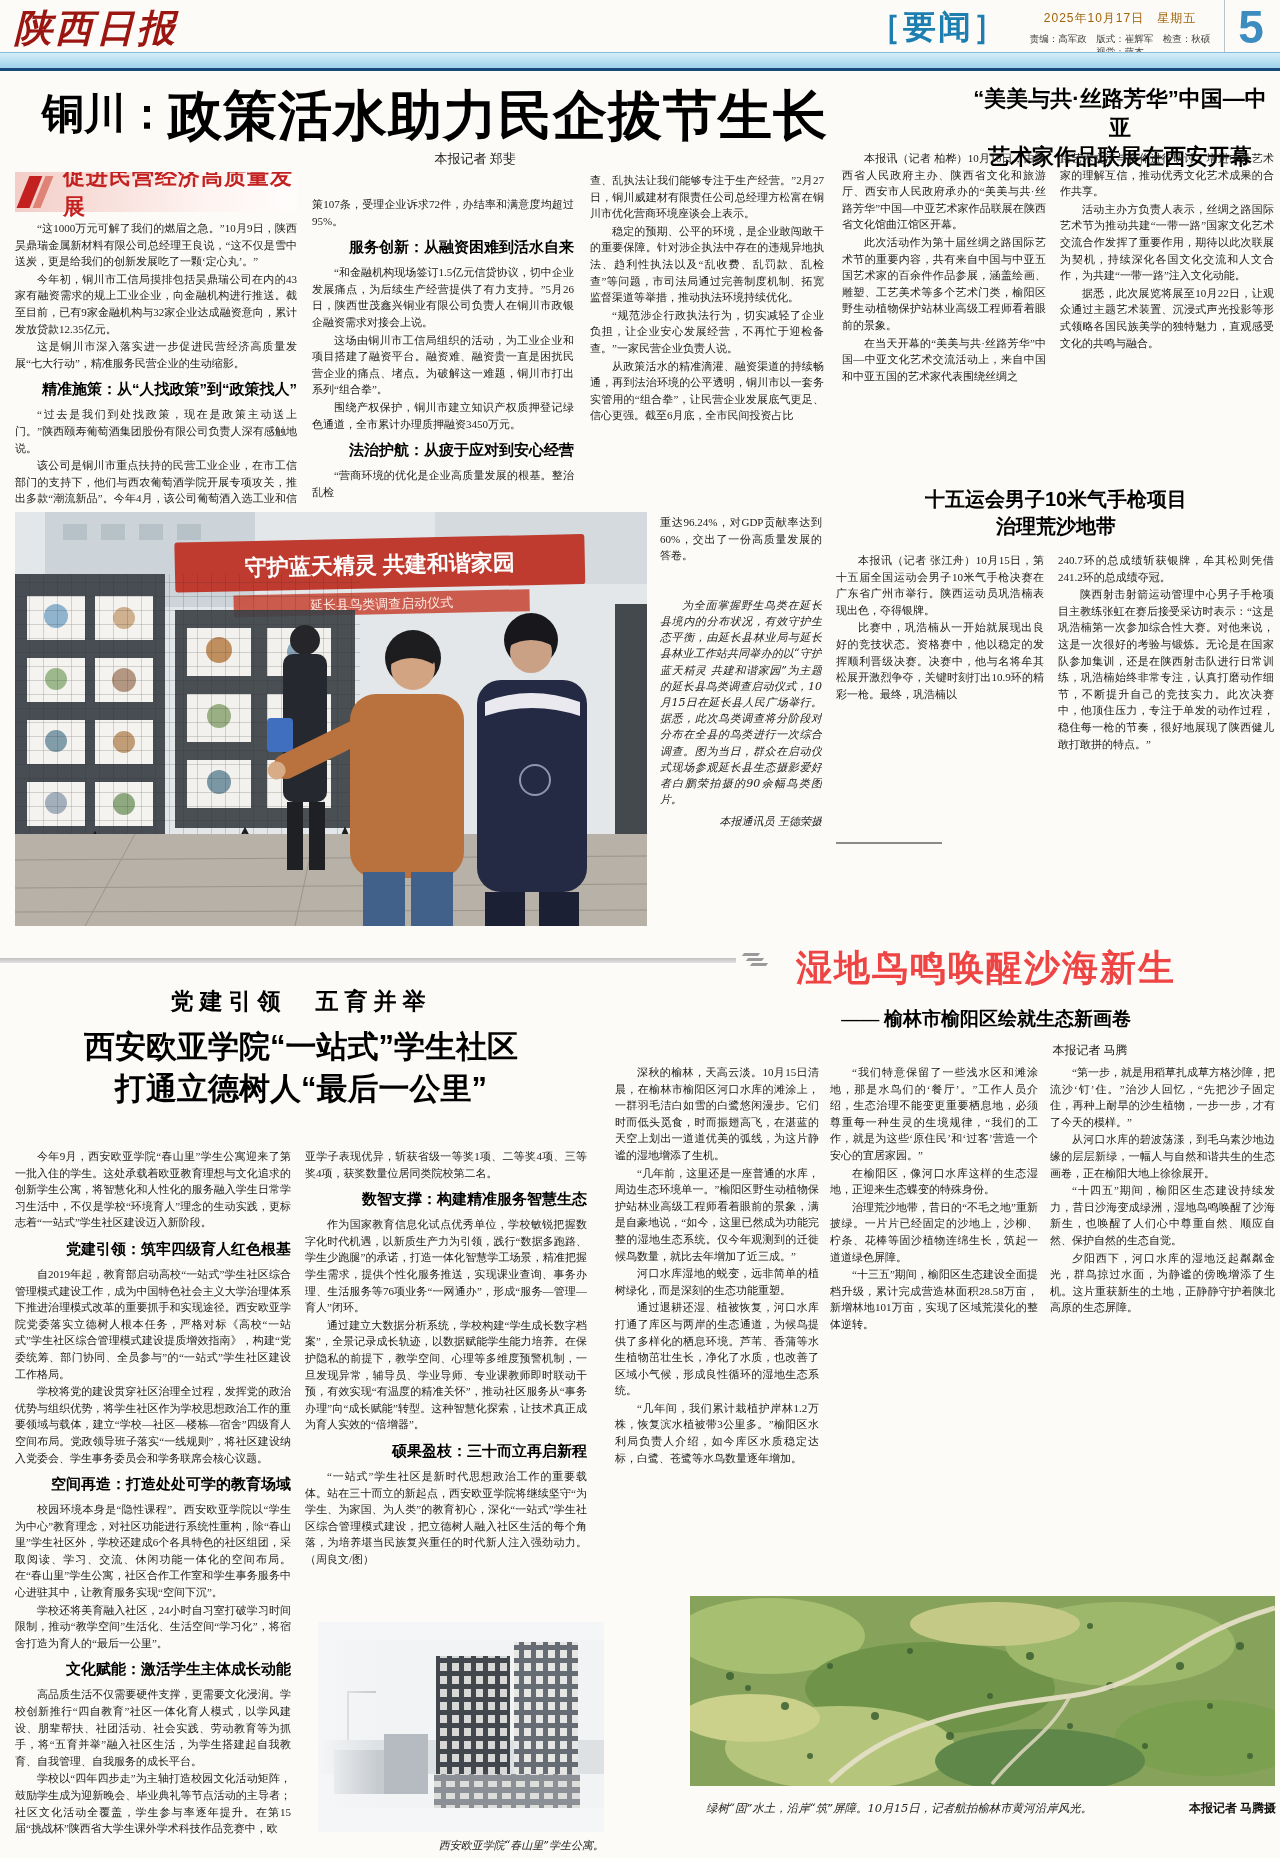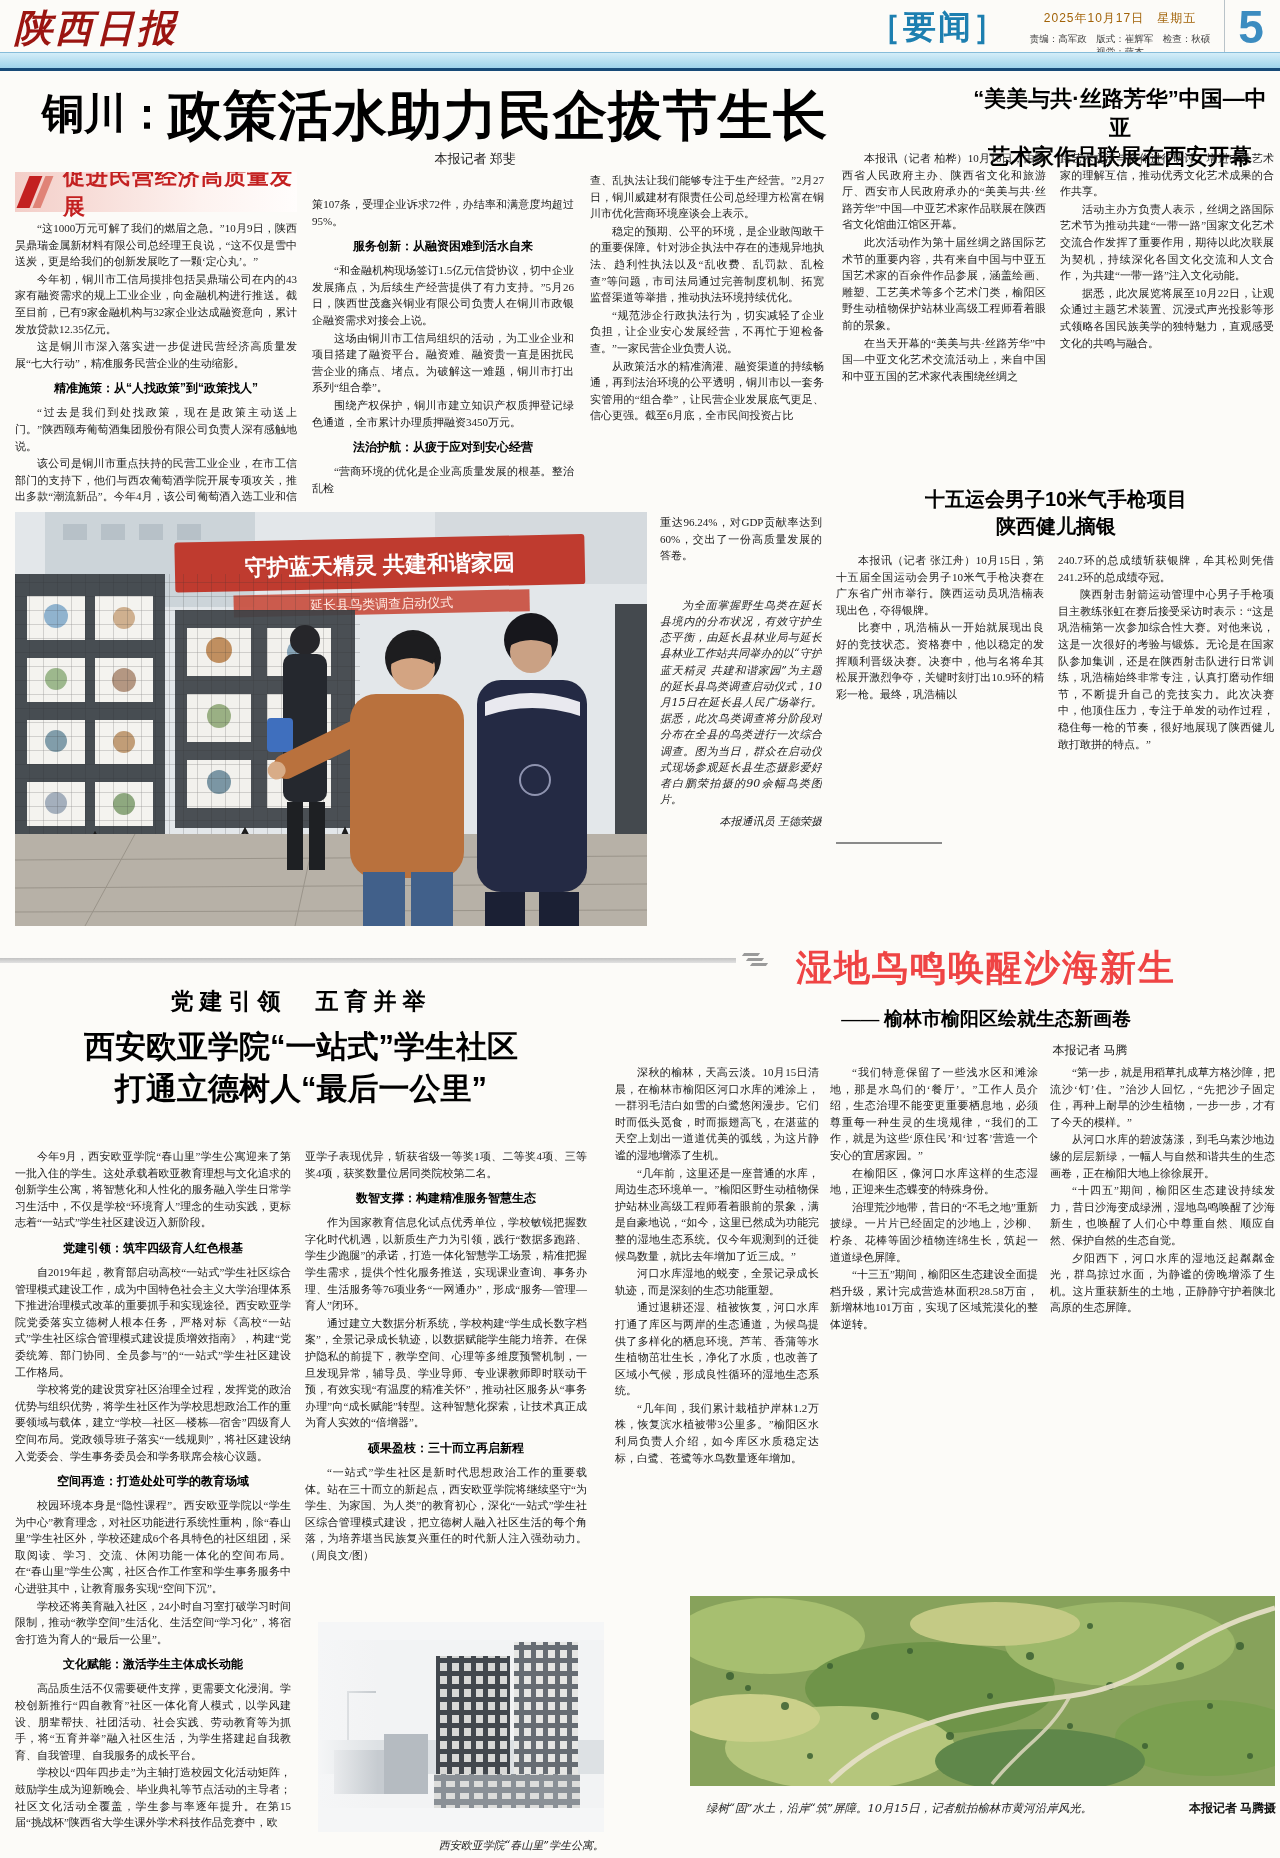--- a/index.html
+++ b/index.html
@@ -20,21 +20,21 @@
   
   .tc-title{left:42px;top:80px;width:920px;height:66px;white-space:nowrap;}
   .tc-title .pre{font-family:"DejaVu Serif",serif;font-weight:600;font-size:42px;vertical-align:6px;color:#000;}
   .tc-title .main{font-weight:900;font-size:54px;letter-spacing:1px;color:#000;}
   .tc-byline{left:260px;top:150px;width:430px;text-align:center;font-size:13px;color:#222;
              font-family:"Liberation Serif",serif;}
   .col{position:absolute;overflow:hidden;}
   .bt p{margin:0 0 1px;text-indent:2em;font-size:11px;line-height:16.6px;text-align:justify;color:#1b1b1b;
         font-family:Liberation Serif, serif;}
   .bt p.cont{text-indent:0;}
-  .sh{font-family:"Liberation Sans",sans-serif;font-weight:700;font-size:12px;text-align:center;
+  .sh{font-family:"Liberation Sans",sans-serif;font-weight:700;font-size:15px;text-align:right;
       margin:9px 0 7px;color:#000;}
   .redbanner{position:relative;height:40px;margin-bottom:8px;background:linear-gradient(90deg,#f3cec8,#fdf2ef 65%,#fffdfc);
              display:flex;align-items:center;padding-left:48px;box-sizing:border-box;
              font-family:"Liberation Serif",serif;font-weight:800;font-size:22px;color:#c32020;letter-spacing:1px;}
   .slash{position:absolute;top:4px;width:13px;height:32px;transform:skewX(-22deg);}
   .s1{left:8px;background:#c32020;}
   .s2{left:24px;background:#e08377;width:8px;}
   
   .art-title{left:966px;top:84px;width:308px;text-align:center;font-weight:800;font-size:22px;line-height:29px;color:#000;}
   .shoot-title{left:836px;top:486px;width:440px;text-align:center;font-weight:800;font-size:20px;line-height:27px;color:#000;}
@@ -245,21 +245,21 @@
 
   <div class="col capcol">
     <div class="tail">重达96.24%，对GDP贡献率达到60%，交出了一份高质量发展的答卷。</div>
     <div class="caption-text">为全面掌握野生鸟类在延长县境内的分布状况，有效守护生态平衡，由延长县林业局与延长县林业工作站共同举办的以“守护蓝天精灵 共建和谐家园”为主题的延长县鸟类调查启动仪式，10月15日在延长县人民广场举行。据悉，此次鸟类调查将分阶段对分布在全县的鸟类进行一次综合调查。图为当日，群众在启动仪式现场参观延长县生态摄影爱好者白鹏荣拍摄的90余幅鸟类图片。</div>
     <div class="caption-credit">本报通讯员 王德荣摄</div>
   </div>
   <div class="abs shortrule"></div>
 
   <div class="abs shoot-title">
     <div>十五运会男子10米气手枪项目</div>
-    <div>陕西健儿摘银</div>
+    <div>治理荒沙地带</div>
   </div>
   <div class="col bt" style="left:836px;top:552px;width:208px;height:282px;">
     <p>本报讯（记者 张江舟）10月15日，第十五届全国运动会男子10米气手枪决赛在广东省广州市举行。陕西运动员巩浩楠表现出色，夺得银牌。</p>
     <p>比赛中，巩浩楠从一开始就展现出良好的竞技状态。资格赛中，他以稳定的发挥顺利晋级决赛。决赛中，他与名将牟其松展开激烈争夺，关键时刻打出10.9环的精彩一枪。最终，巩浩楠以</p>
   </div>
   <div class="col bt" style="left:1058px;top:552px;width:216px;height:378px;">
     <p class="cont">240.7环的总成绩斩获银牌，牟其松则凭借241.2环的总成绩夺冠。</p>
     <p>陕西射击射箭运动管理中心男子手枪项目主教练张虹在赛后接受采访时表示：“这是巩浩楠第一次参加综合性大赛。对他来说，这是一次很好的考验与锻炼。无论是在国家队参加集训，还是在陕西射击队进行日常训练，巩浩楠始终非常专注，认真打磨动作细节，不断提升自己的竞技实力。此次决赛中，他顶住压力，专注于单发的动作过程，稳住每一枪的节奏，很好地展现了陕西健儿敢打敢拼的特点。”</p>
   </div>
 
@@ -333,21 +333,21 @@
   </div>
   <div class="abs photo-cap" style="left:318px;top:1838px;width:286px;text-align:right;">西安欧亚学院“春山里”学生公寓。</div>
 
   <div class="abs wet-title">湿地鸟鸣唤醒沙海新生</div>
   <div class="abs wet-sub">—— 榆林市榆阳区绘就生态新画卷</div>
   <div class="abs wet-byline">本报记者 马腾</div>
 
   <div class="col bt" style="left:615px;top:1064px;width:204px;height:520px;">
     <p>深秋的榆林，天高云淡。10月15日清晨，在榆林市榆阳区河口水库的滩涂上，一群羽毛洁白如雪的白鹭悠闲漫步。它们时而低头觅食，时而振翅高飞，在湛蓝的天空上划出一道道优美的弧线，为这片静谧的湿地增添了生机。</p>
     <p>“几年前，这里还是一座普通的水库，周边生态环境单一。”榆阳区野生动植物保护站林业高级工程师看着眼前的景象，满是自豪地说，“如今，这里已然成为功能完整的湿地生态系统。仅今年观测到的迁徙候鸟数量，就比去年增加了近三成。”</p>
-    <p>河口水库湿地的蜕变，全景记录成长轨迹，而是深刻的生态功能重塑。</p>
+    <p>河口水库湿地的蜕变，远非简单的植树绿化，而是深刻的生态功能重塑。</p>
     <p>通过退耕还湿、植被恢复，河口水库打通了库区与两岸的生态通道，为候鸟提供了多样化的栖息环境。芦苇、香蒲等水生植物茁壮生长，净化了水质，也改善了区域小气候，形成良性循环的湿地生态系统。</p>
     <p>“几年间，我们累计栽植护岸林1.2万株，恢复滨水植被带3公里多。”榆阳区水利局负责人介绍，如今库区水质稳定达标，白鹭、苍鹭等水鸟数量逐年增加。</p>
   </div>
   <div class="col bt" style="left:830px;top:1064px;width:208px;height:520px;">
     <p>“我们特意保留了一些浅水区和滩涂地，那是水鸟们的‘餐厅’。”工作人员介绍，生态治理不能变更重要栖息地，必须尊重每一种生灵的生境规律，“我们的工作，就是为这些‘原住民’和‘过客’营造一个安心的宜居家园。”</p>
     <p>在榆阳区，像河口水库这样的生态湿地，正迎来生态蝶变的特殊身份。</p>
     <p>治理荒沙地带，昔日的“不毛之地”重新披绿。一片片已经固定的沙地上，沙柳、柠条、花棒等固沙植物连绵生长，筑起一道道绿色屏障。</p>
     <p>“十三五”期间，榆阳区生态建设全面提档升级，累计完成营造林面积28.58万亩，新增林地101万亩，实现了区域荒漠化的整体逆转。</p>
   </div>
   <div class="col bt" style="left:1050px;top:1064px;width:225px;height:520px;">

